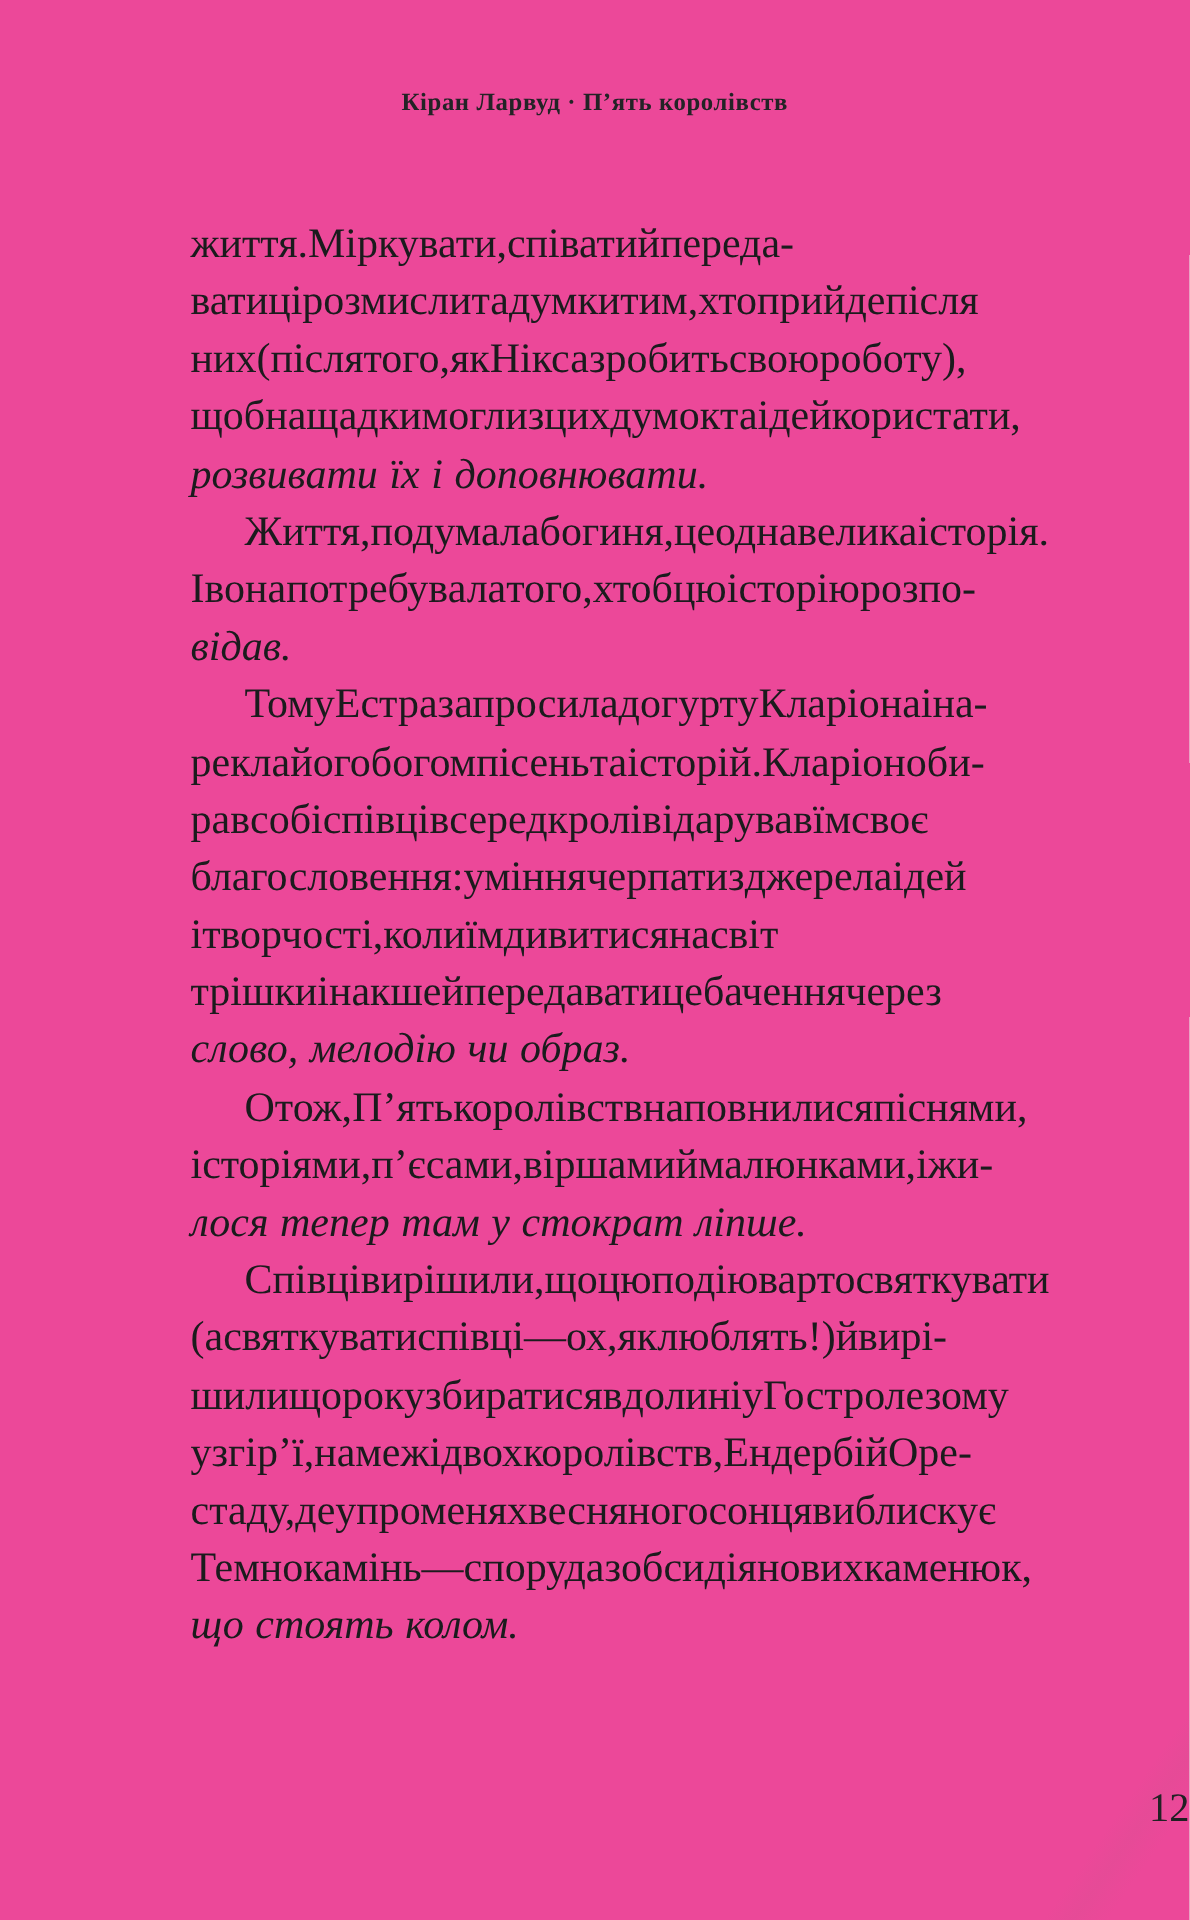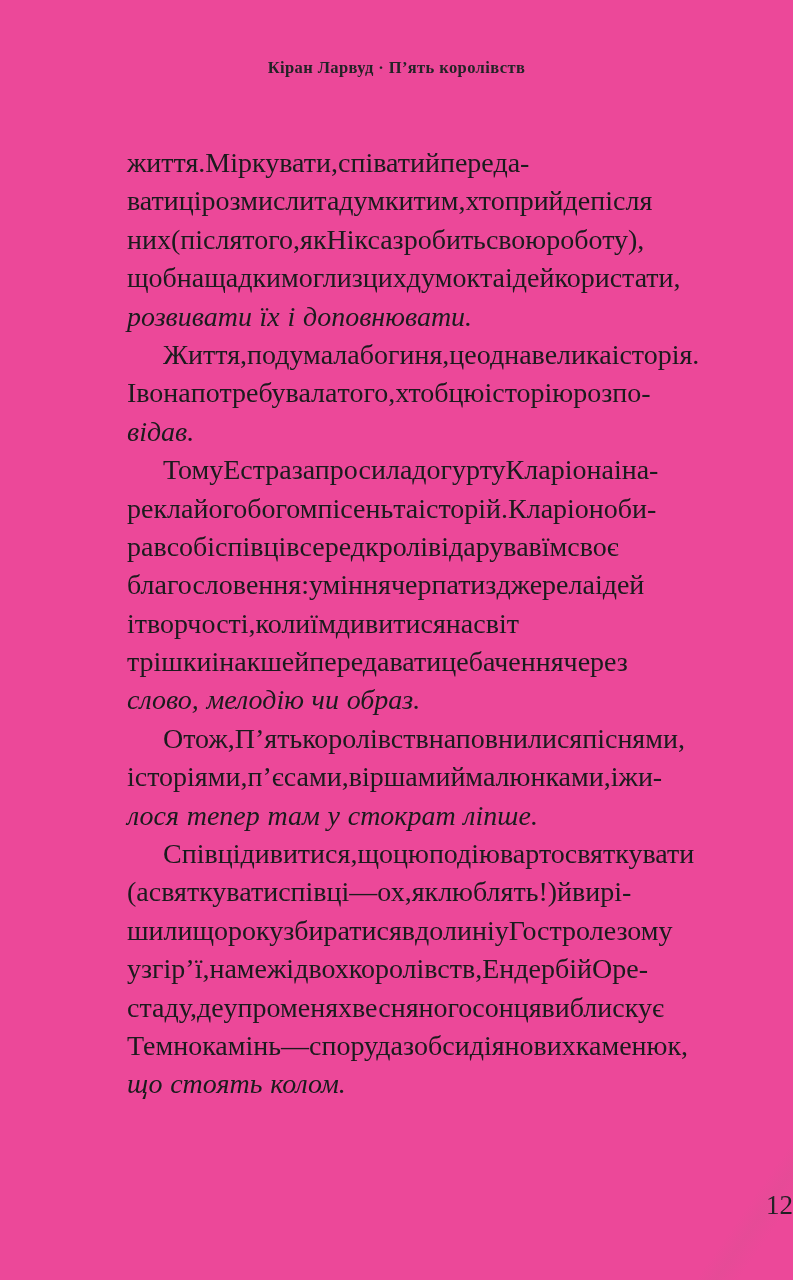--- a/index.html
+++ b/index.html
@@ -89,21 +89,21 @@
       <div class="line indent"><span>Тому</span><span>Естра</span><span>запросила</span><span>до</span><span>гурту</span><span>Кларіона</span><span>і</span><span>на-</span></div>
       <div class="line"><span>рекла</span><span>його</span><span>богом</span><span>пісень</span><span>та</span><span>історій.</span><span>Кларіон</span><span>оби-</span></div>
       <div class="line"><span>рав</span><span>собі</span><span>співців</span><span>серед</span><span>кролів</span><span>і</span><span>дарував</span><span>їм</span><span>своє</span></div>
       <div class="line"><span>благословення:</span><span>уміння</span><span>черпати</span><span>з</span><span>джерела</span><span>ідей</span></div>
       <div class="line"><span>і</span><span>творчості,</span><span>коли</span><span>їм</span><span>дивитися</span><span>на</span><span>світ</span></div>
       <div class="line"><span>трішки</span><span>інакше</span><span>й</span><span>передавати</span><span>це</span><span>бачення</span><span>через</span></div>
       <div class="line last"><span>слово,</span><span>мелодію</span><span>чи</span><span>образ.</span></div>
       <div class="line indent"><span>Отож,</span><span>П’ять</span><span>королівств</span><span>наповнилися</span><span>піснями,</span></div>
       <div class="line"><span>історіями,</span><span>п’єсами,</span><span>віршами</span><span>й</span><span>малюнками,</span><span>і</span><span>жи-</span></div>
       <div class="line last"><span>лося</span><span>тепер</span><span>там</span><span>у</span><span>стократ</span><span>ліпше.</span></div>
-      <div class="line indent"><span>Співці</span><span>дивитися,</span><span>що</span><span>цю</span><span>подію</span><span>варто</span><span>святкувати</span></div>
+      <div class="line indent"><span>Співці</span><span>вирішили,</span><span>що</span><span>цю</span><span>подію</span><span>варто</span><span>святкувати</span></div>
       <div class="line"><span>(а</span><span>святкувати</span><span>співці</span><span>—</span><span>ох,</span><span>як</span><span>люблять!)</span><span>й</span><span>вирі-</span></div>
       <div class="line"><span>шили</span><span>щороку</span><span>збиратися</span><span>в</span><span>долині</span><span>у</span><span>Гостролезому</span></div>
       <div class="line"><span>узгір’ї,</span><span>на</span><span>межі</span><span>двох</span><span>королівств,</span><span>Ендербі</span><span>й</span><span>Оре-</span></div>
       <div class="line"><span>стаду,</span><span>де</span><span>у</span><span>променях</span><span>весняного</span><span>сонця</span><span>виблискує</span></div>
       <div class="line"><span>Темнокамінь</span><span>—</span><span>споруда</span><span>з</span><span>обсидіянових</span><span>каменюк,</span></div>
       <div class="line last"><span>що</span><span>стоять</span><span>колом.</span></div>
     </div>
 
   <div class="page-number">12</div>
 

